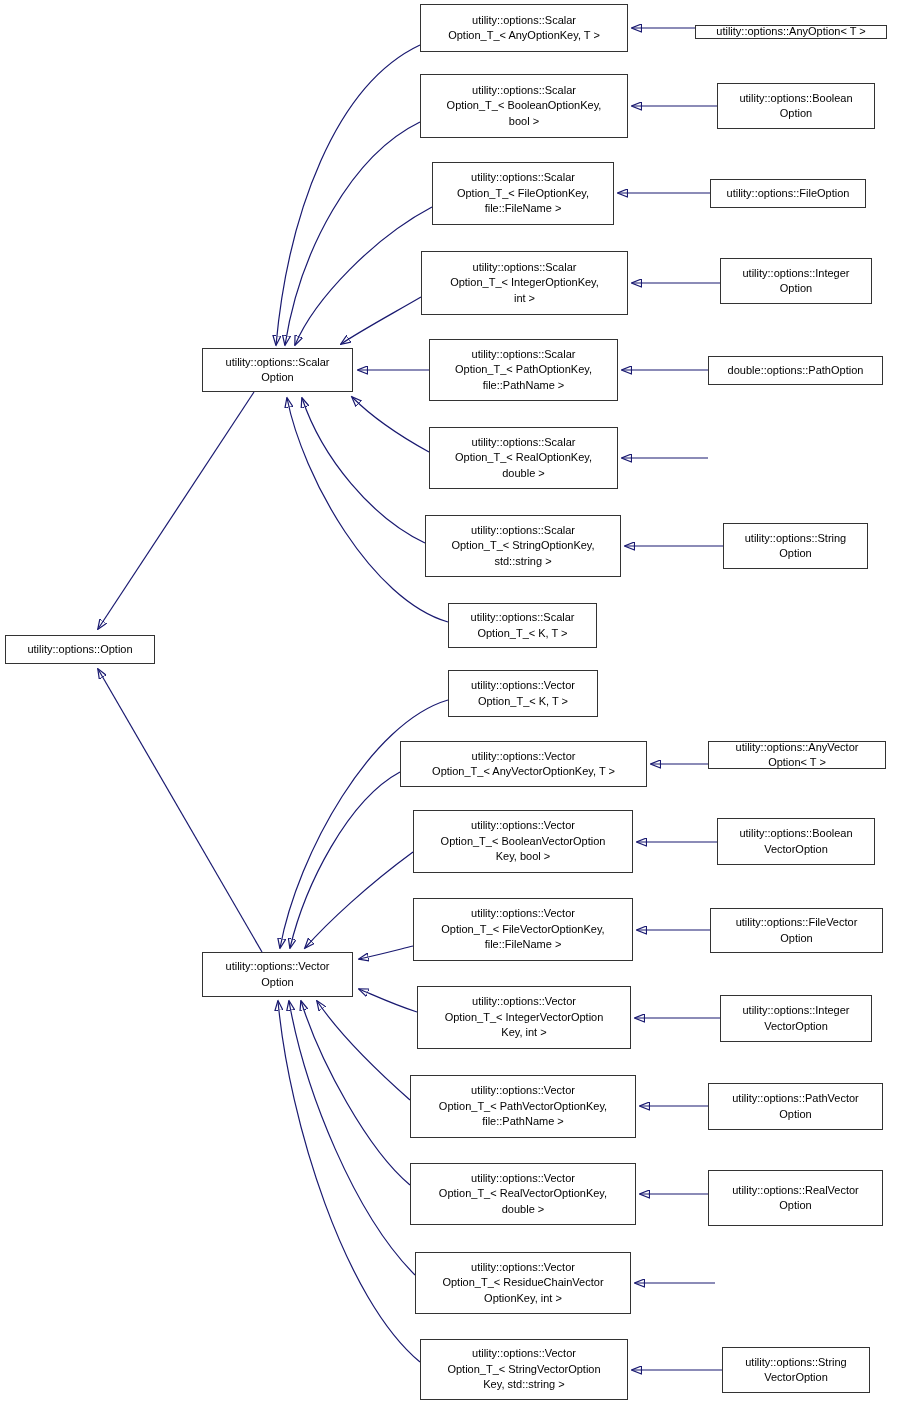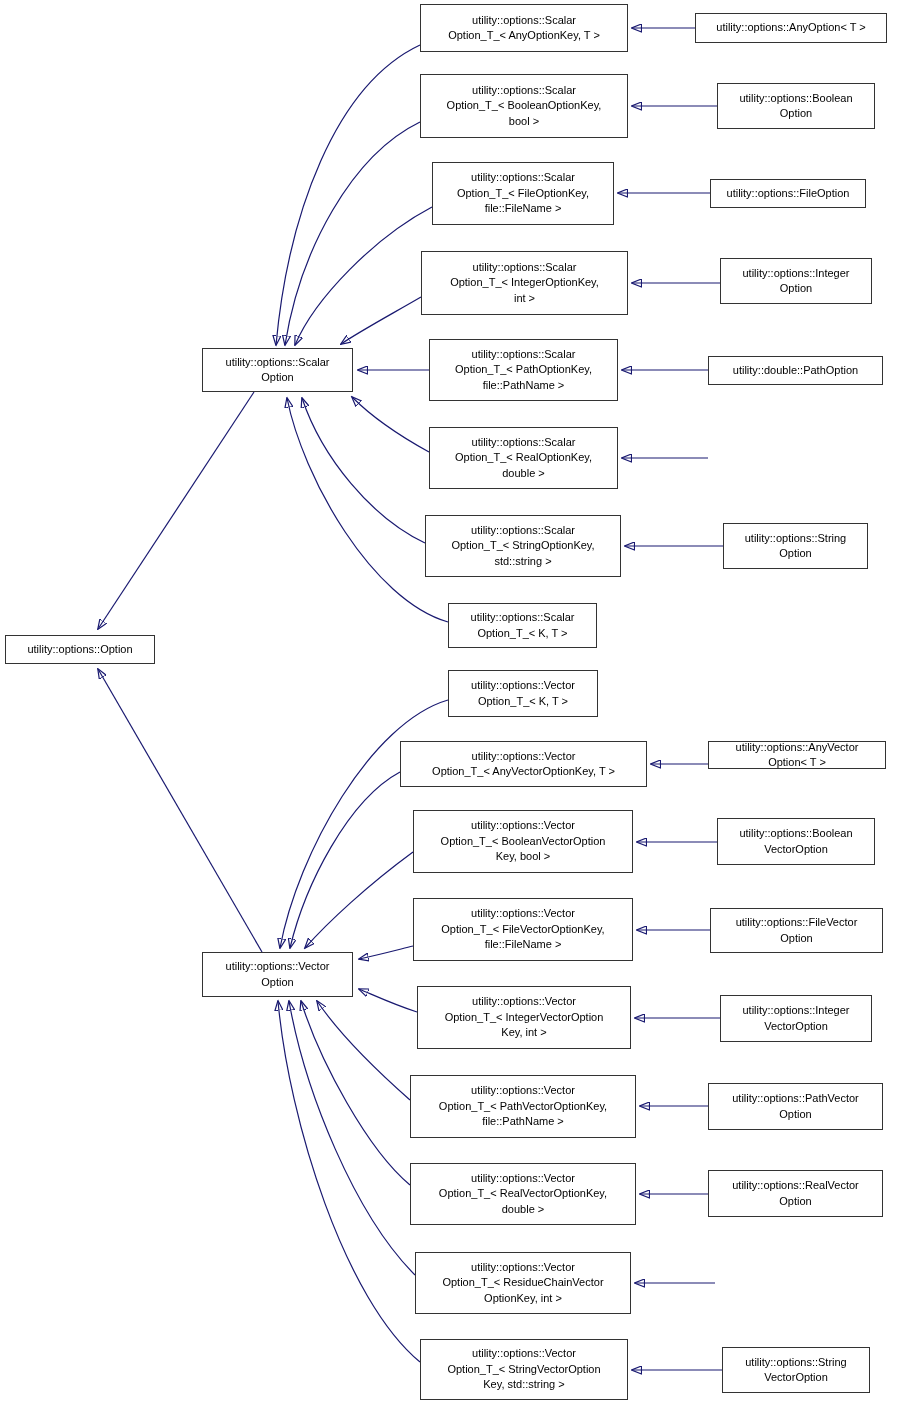--- a/index.html
+++ b/index.html
@@ -132,37 +132,37 @@
   <div class="node" style="left:410px;top:1163px;width:226px;height:62px">utility::options::Vector
 Option_T_&lt; RealVectorOptionKey,
 double &gt;</div>
   <div class="node" style="left:415px;top:1252px;width:216px;height:62px">utility::options::Vector
 Option_T_&lt; ResidueChainVector
 OptionKey, int &gt;</div>
   <div class="node" style="left:420px;top:1339px;width:208px;height:61px">utility::options::Vector
 Option_T_&lt; StringVectorOption
 Key, std::string &gt;</div>
 
-  <div class="node" style="left:695px;top:13px;width:192px;height:30px">utility::options::AnyOption&lt; T &gt;</div>
+  <div class="node" style="left:695px;top:25px;width:192px;height:14px">utility::options::AnyOption&lt; T &gt;</div>
   <div class="node" style="left:717px;top:83px;width:158px;height:46px">utility::options::Boolean
 Option</div>
   <div class="node" style="left:710px;top:179px;width:156px;height:29px">utility::options::FileOption</div>
   <div class="node" style="left:720px;top:258px;width:152px;height:46px">utility::options::Integer
 Option</div>
-  <div class="node" style="left:708px;top:356px;width:175px;height:29px">utility::double::PathOption</div>
+  <div class="node" style="left:708px;top:356px;width:175px;height:29px">double::options::PathOption</div>
   <div class="node" style="left:723px;top:523px;width:145px;height:46px">utility::options::String
 Option</div>
   <div class="node" style="left:708px;top:741px;width:178px;height:28px">utility::options::AnyVector
 Option&lt; T &gt;</div>
   <div class="node" style="left:717px;top:818px;width:158px;height:47px">utility::options::Boolean
 VectorOption</div>
   <div class="node" style="left:710px;top:908px;width:173px;height:45px">utility::options::FileVector
 Option</div>
   <div class="node" style="left:720px;top:995px;width:152px;height:47px">utility::options::Integer
 VectorOption</div>
   <div class="node" style="left:708px;top:1083px;width:175px;height:47px">utility::options::PathVector
 Option</div>
-  <div class="node" style="left:708px;top:1170px;width:175px;height:47px">utility::options::RealVector
+  <div class="node" style="left:708px;top:1170px;width:175px;height:56px">utility::options::RealVector
 Option</div>
   <div class="node" style="left:722px;top:1347px;width:148px;height:46px">utility::options::String
 VectorOption</div>
 
 </div>
 
 </body></html>

